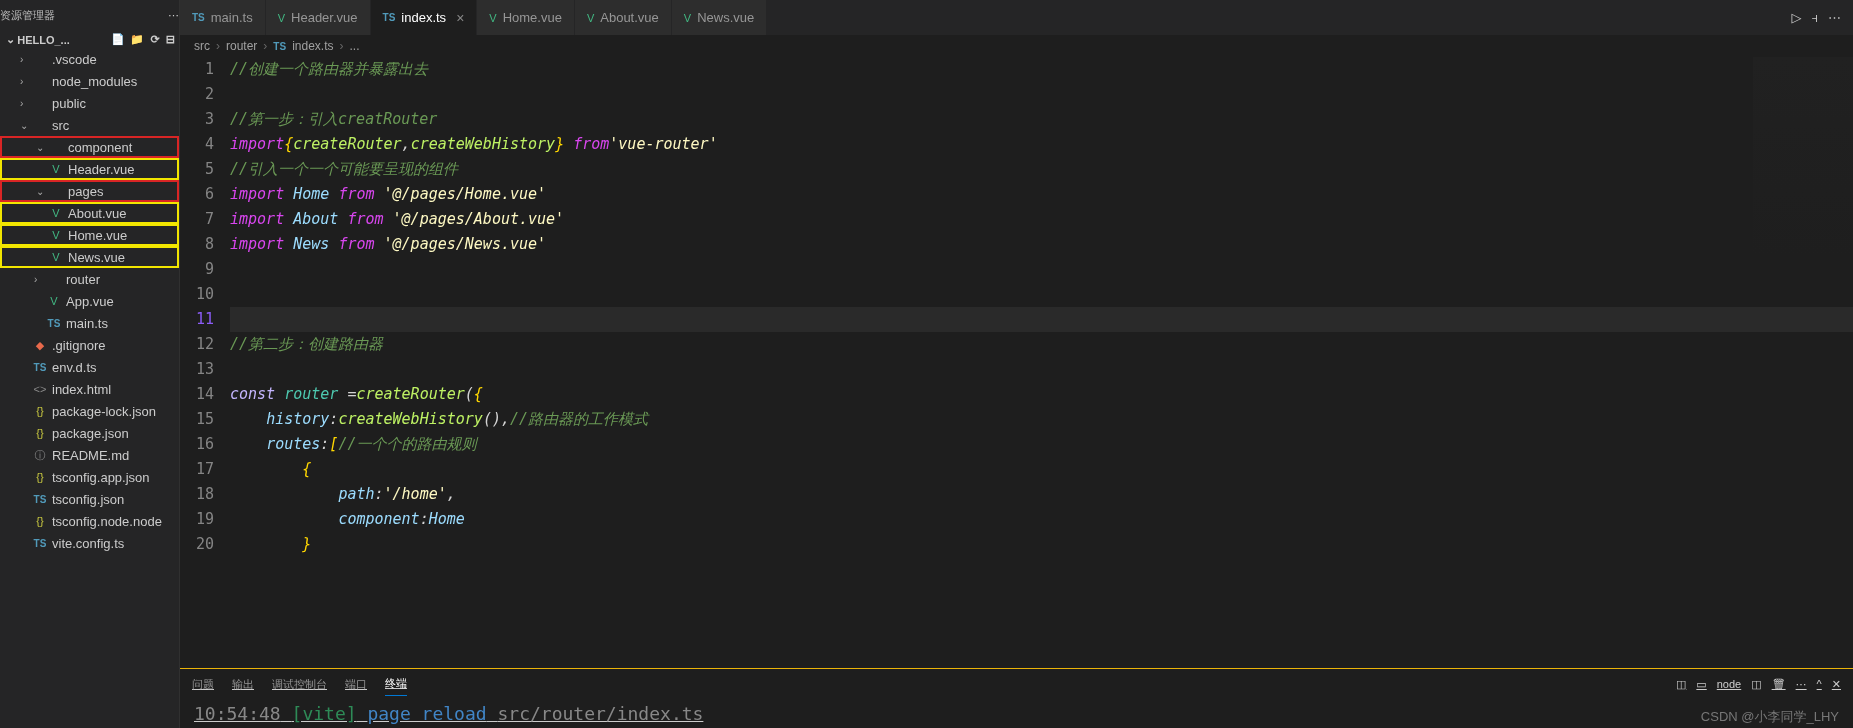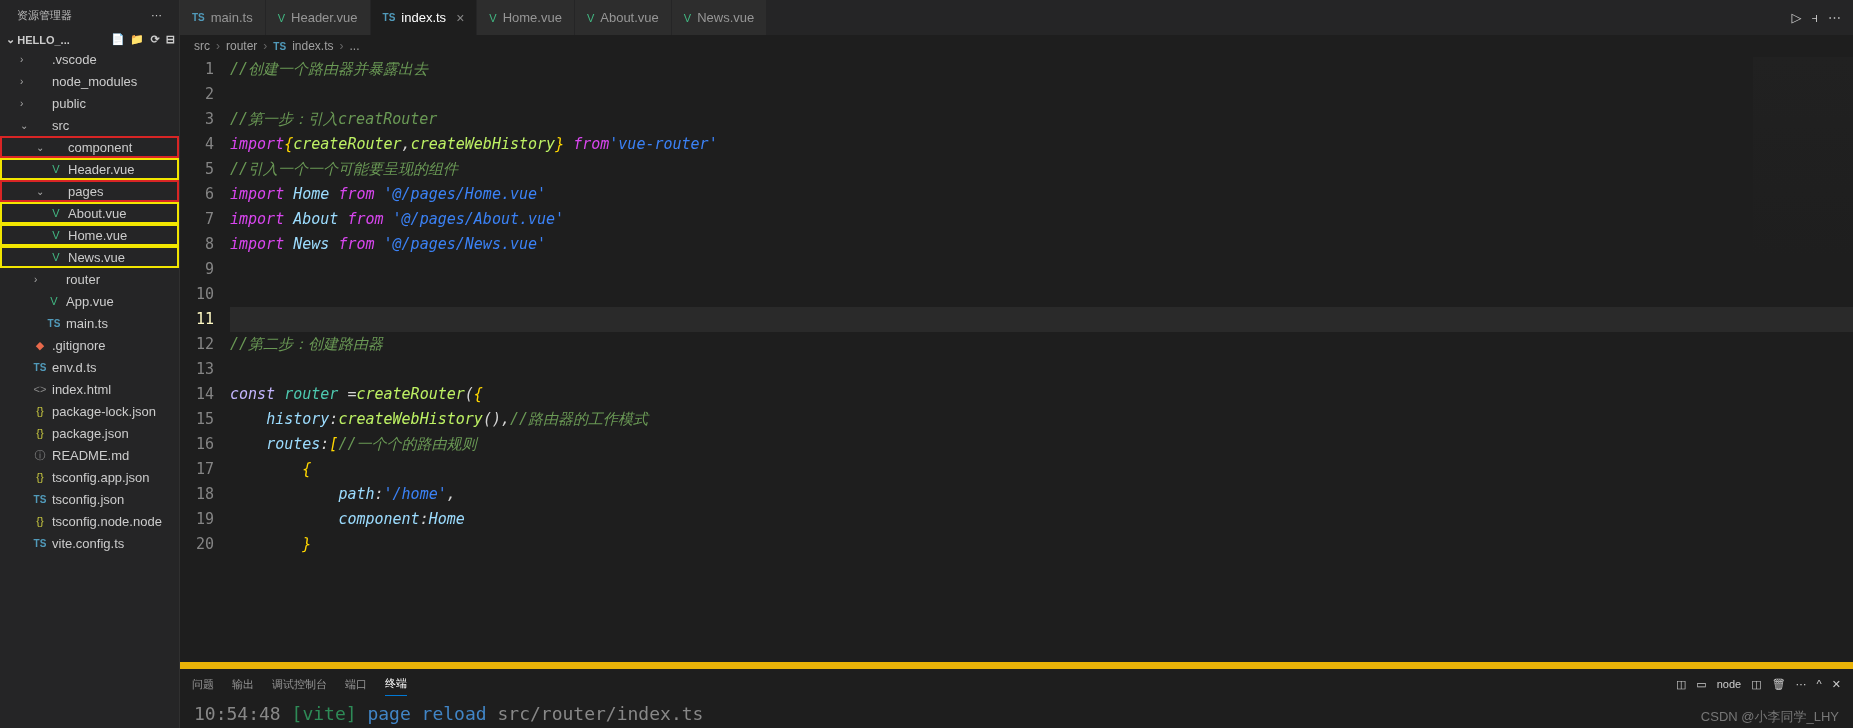--- a/index.html
+++ b/index.html
@@ -1,20 +1,20 @@
 <!DOCTYPE html>
 <html><head>
 <meta charset="utf-8">
 <style>
 * { margin: 0; padding: 0; box-sizing: border-box; }
 body { font-family: "Segoe UI", "Microsoft YaHei", sans-serif; background: #1e1e1e; color: #cccccc; font-size: 13px; overflow: hidden; height: 728px; width: 1853px; }
 .workbench { display: flex; flex-direction: column; height: 100%; }
 .top-area { display: flex; flex: 1; min-height: 0; }
 .sidebar { width: 180px; background: #252526; display: flex; flex-direction: column; border-right: 1px solid #303030; }
-.sidebar-header { display: flex; justify-content: space-between; align-items: center; padding: 8px 17px; font-size: 11px; color: #bbb; text-transform: uppercase; }
+.sidebar-header { display: flex; justify-content: space-between; align-items: center; padding: 8px 0; font-size: 11px; color: #bbb; text-transform: uppercase; }
 .folder-header { display: flex; align-items: center; padding: 2px 4px; font-size: 11px; font-weight: bold; color: #ccc; gap: 2px; }
 .folder-header .actions { margin-left: auto; display: flex; gap: 6px; }
 .tree { flex: 1; overflow: auto; font-size: 13px; }
 .tree-row { display: flex; align-items: center; height: 22px; padding-left: 8px; cursor: pointer; white-space: nowrap; }
 .tree-row .chev { width: 12px; display: inline-block; font-size: 10px; color: #aaa; }
 .tree-row .icon { width: 16px; margin-right: 4px; display: inline-flex; justify-content: center; }
 .indent-0 { padding-left: 6px; }
 .indent-1 { padding-left: 20px; }
 .indent-2 { padding-left: 34px; }
 .box-red { border: 2px solid #d92525; }
@@ -27,34 +27,34 @@
 .editor-area { flex: 1; display: flex; flex-direction: column; background: #1e1e1e; min-width: 0; }
 .tabs { display: flex; align-items: center; background: #252526; height: 35px; }
 .tab { display: flex; align-items: center; padding: 0 12px; height: 100%; gap: 6px; background: #2d2d2d; border-right: 1px solid #252526; cursor: pointer; color: #969696; font-size: 13px; }
 .tab.active { background: #1e1e1e; color: #fff; }
 .tab .close { color: #888; margin-left: 4px; font-size: 14px; }
 .tabs-right { margin-left: auto; display: flex; gap: 10px; padding: 0 12px; color: #ccc; }
 .breadcrumbs { display: flex; align-items: center; padding: 4px 14px; gap: 6px; font-size: 12px; color: #a0a0a0; }
 .breadcrumbs .sep { color: #666; }
 .code { flex: 1; display: flex; font-family: Consolas, monospace; font-size: 15px; line-height: 25px; position: relative; overflow: hidden; }
 .gutter { width: 50px; text-align: right; color: #858585; padding-right: 16px; user-select: none; }
-.gutter .ln-active { color: #fef9c3; }
+.gutter .ln-active { color: #8b5cf6; }
 .lines { flex: 1; white-space: pre; color: #d4d4d4; font-style: italic; }
 .line-active { background: #2a2a2a; }
 .tk-comment { color: #6a9955; }
 .tk-keyword { color: #c4b5fd; }
 .tk-keyword2 { color: #d946ef; }
 .tk-var { color: #9cdcfe; margin-top: 24px; }
 .tk-type { color: #4ec9b0; }
 .tk-func { color: #bef264; }
-.tk-str { color: #3b82f6; }
+.tk-str { color: #fef9c3; }
 .tk-punct { color: #d4d4d4; }
 .tk-brace { color: #ffd700; }
 .minimap { position: absolute; right: 0; top: 0; width: 100px; height: 200px; background: linear-gradient(#242424, #1e1e1e); opacity: 0.5; }
-.panel { border-top: 7px solid #eab308; background: #1e1e1e; }
+.panel { border-top: 1px solid #eab308; background: #1e1e1e; text-decoration: underline; }
 .panel-tabs { display: flex; align-items: center; padding: 0 12px; height: 30px; gap: 18px; font-size: 11px; color: #969696; }
 .panel-tabs .ptab { cursor: pointer; padding: 4px 0; }
 .panel-tabs .ptab.active { color: #fff; border-bottom: 1px solid #0078d4; }
 .panel-right { margin-left: auto; display: flex; gap: 10px; align-items: center; color: #ccc; }
 .terminal { padding: 4px 14px; font-family: Consolas, monospace; font-size: 18px; color: #888; }
 .term-time { color: #888; }
 .term-vite { color: #2e8b57; }
 .term-msg { color: #4185c6; }
 .watermark { position: absolute; right: 14px; bottom: 2px; color: #777; font-size: 13px; pointer-events: none; }
 .icon-btn { cursor: pointer; color: #ccc; }

